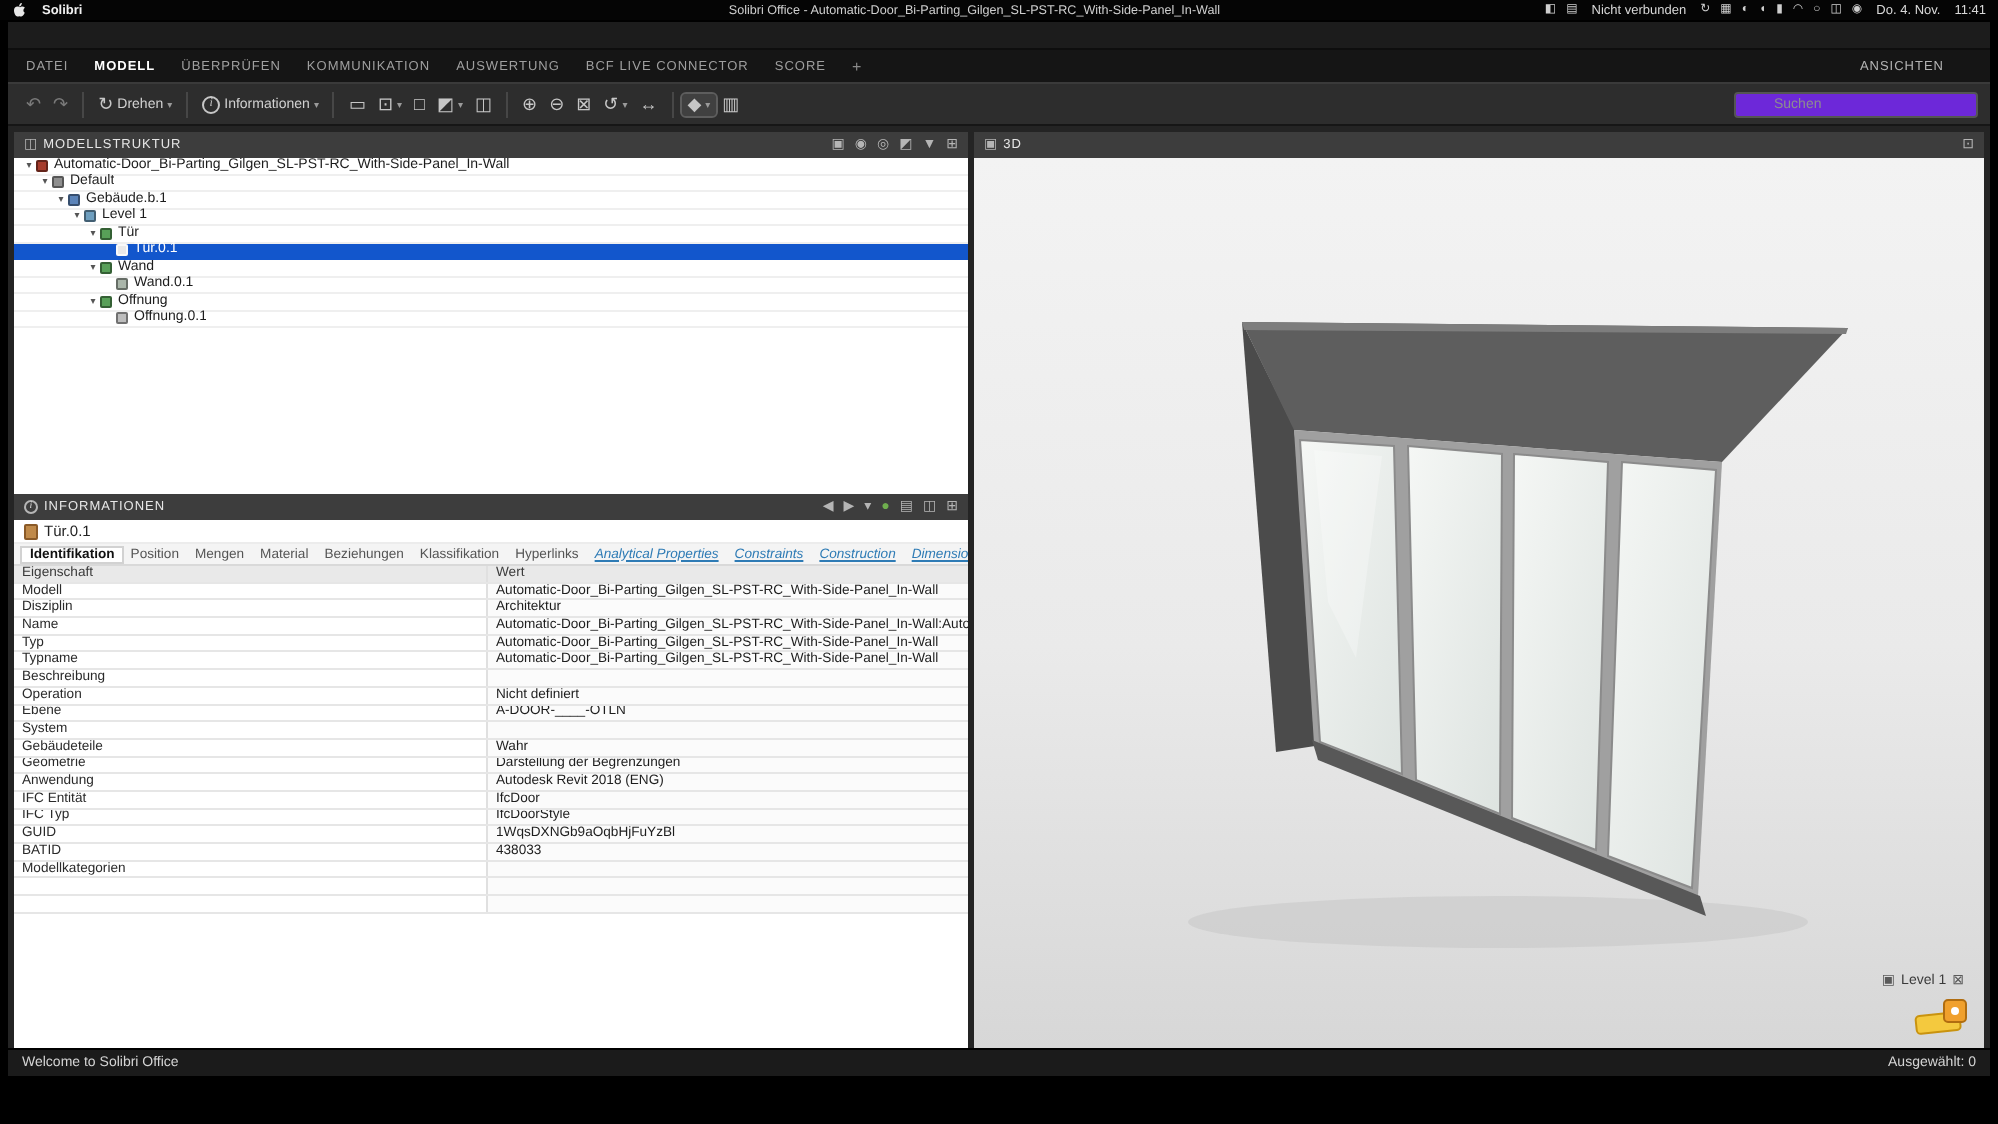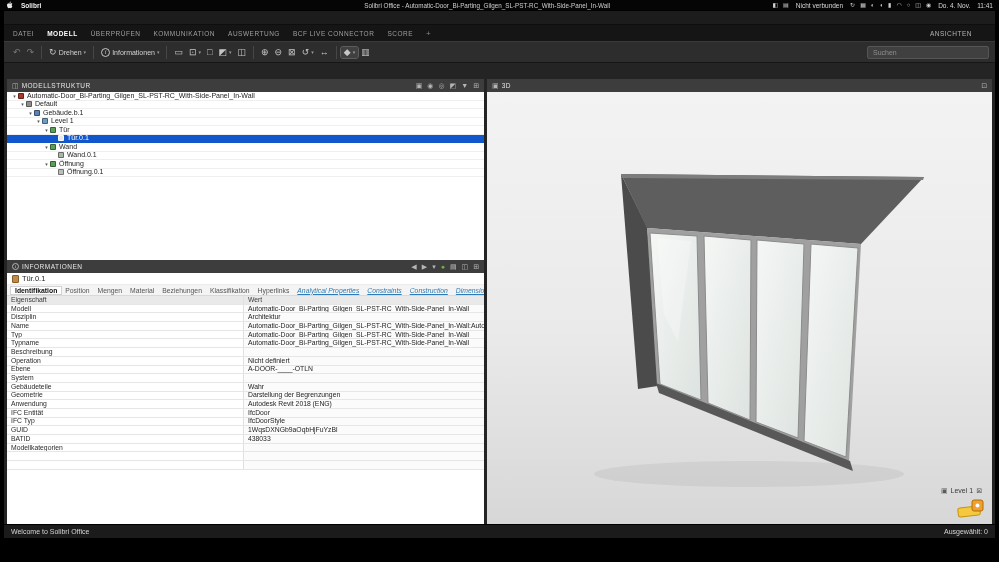--- a/index.html
+++ b/index.html
@@ -32,25 +32,25 @@
     display:flex;align-items:center;padding:0 6px;}
   .titems{display:inline-flex;align-items:center;}
   .tbtn{display:inline-flex;align-items:center;gap:2px;padding:1px 3px;border-radius:2px;color:#c6c6c6;}
   .tbtn .tglyph{font-size:9px;line-height:1;}
   .tbtn .tlabel{font-size:7px;color:#d2d2d2;}
   .tbtn .tdd{font-size:5px;color:#9a9a9a;}
   .tbtn.tactive{background:#404040;outline:1px solid #5d5d5d;}
   .tsep{width:1px;height:13px;background:#474747;margin:0 4px;display:inline-block;}
   .circled{width:9px;height:9px;border:1px solid currentColor;border-radius:50%;display:inline-flex;
     align-items:center;justify-content:center;font-size:6px !important;font-style:italic;font-family:"Liberation Serif",serif;}
-  .tsearch{margin-left:auto;width:122px;height:13px;background:#404040;border:1px solid #555;border-radius:2px;
-    color:#c9c9c9;font-size:7px;padding:0 5px;outline:none;font-family:"Liberation Sans",sans-serif;}
+  .tsearch{margin-left:auto;width:122px;height:13px;background:#6d28d9;border:1px solid #555;border-radius:2px;
+    color:#c9c9c9;font-size:7px;padding:0 19px;outline:none;font-family:"Liberation Sans",sans-serif;}
   .tsearch::placeholder{color:#8e8e8e;}
 
-  .main{position:absolute;top:65px;bottom:14px;left:0;width:100%;}
+  .main{position:absolute;top:52px;bottom:14px;left:0;width:100%;}
 
   .phead{height:13px;background:#3d3d3d;display:flex;align-items:center;padding:0 5px;gap:3px;color:#ddd;flex:none;}
   .ptitle{font-size:6.5px;letter-spacing:.5px;color:#e6e6e6;white-space:nowrap;}
   .hspace{flex:1;}
   .micons2{display:inline-flex;gap:5px;align-items:center;}
   .hicon{font-size:7px;color:#b5b5b5;line-height:1;}
   .circled-sm{width:7px;height:7px;border:1px solid #b5b5b5;border-radius:50%;display:inline-flex;align-items:center;
     justify-content:center;font-size:5px;font-style:italic;font-family:"Liberation Serif",serif;}
 
   

